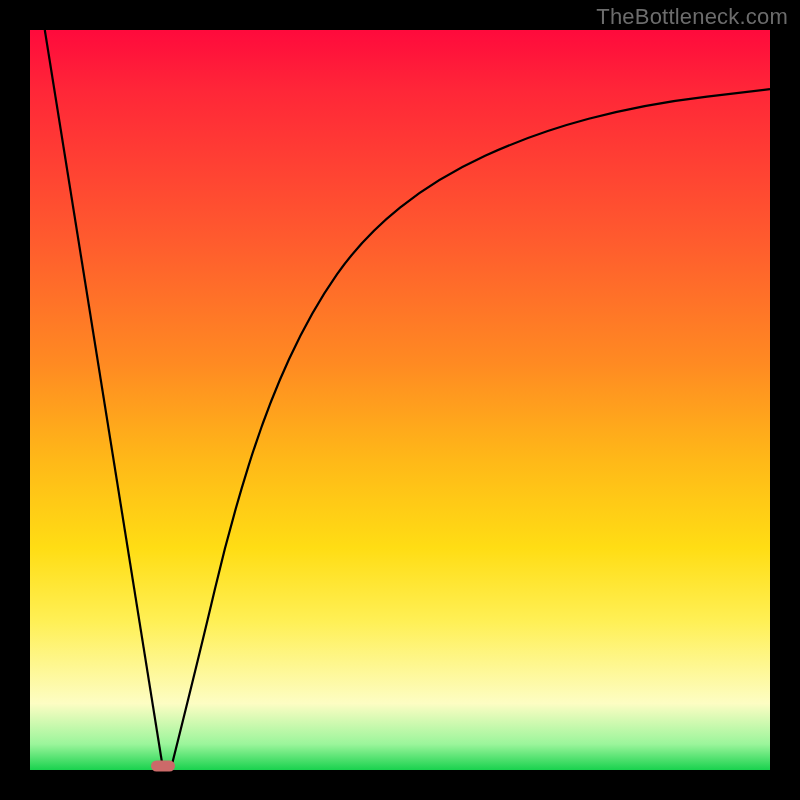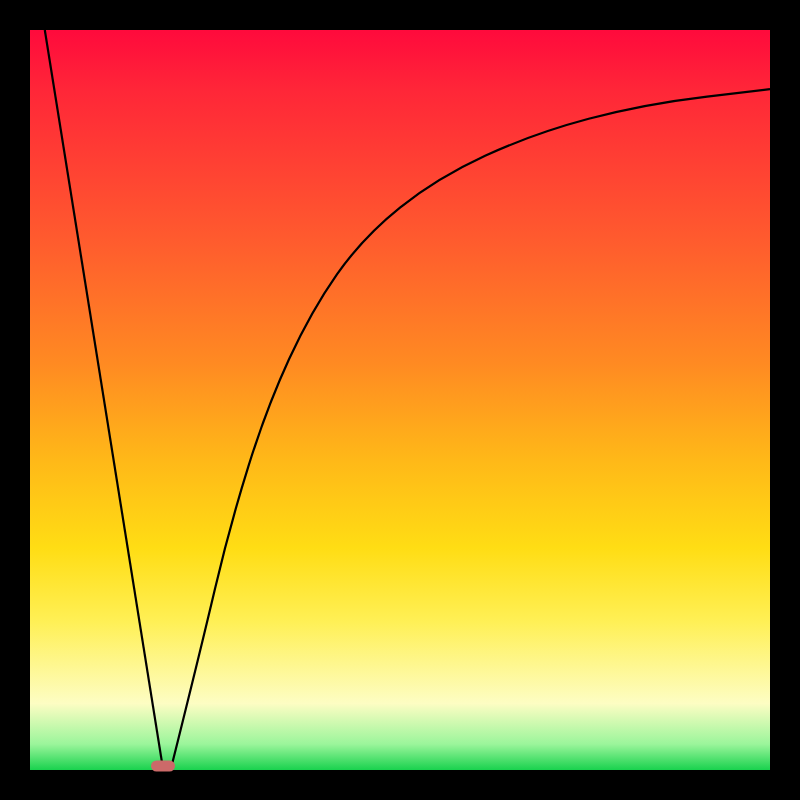--- a/index.html
+++ b/index.html
@@ -60,20 +60,21 @@
     height: 11px;
     border-radius: 6px;
     background: #cc6a69;
     transform: translate(-50%, -50%);
   }
 </style>
 </head>
 <body>
 
 <div class="frame">
+  <div class="watermark">TheBottleneck.com</div>
 
   <div class="plot">
     <svg class="curve" viewBox="0 0 740 740" preserveAspectRatio="none">
       <path d="M14.8 0.0 L133.2 740.0" fill="none" stroke="#000" stroke-width="2.2" id="path-left"></path>
       <path d="M 140.6 740.0 Q 170.2 621.6 185.0 558.7 Q 199.8 495.8 218.3 436.6 Q 236.8 377.4 259.0 329.3 Q 281.2 281.2 307.1 244.2 Q 333.0 207.2 370.0 177.6 Q 407.0 148.0 455.1 125.8 Q 503.2 103.6 558.7 88.8 Q 614.2 74.0 677.1 66.6 T 740.0 59.2" fill="none" stroke="#000" stroke-width="2.2" id="path-right"></path>
     </svg>
     <div class="marker" id="marker" style="left: 133.2px; top: 736px; background: rgb(204, 106, 105);"></div>
   </div>
 </div>
 

